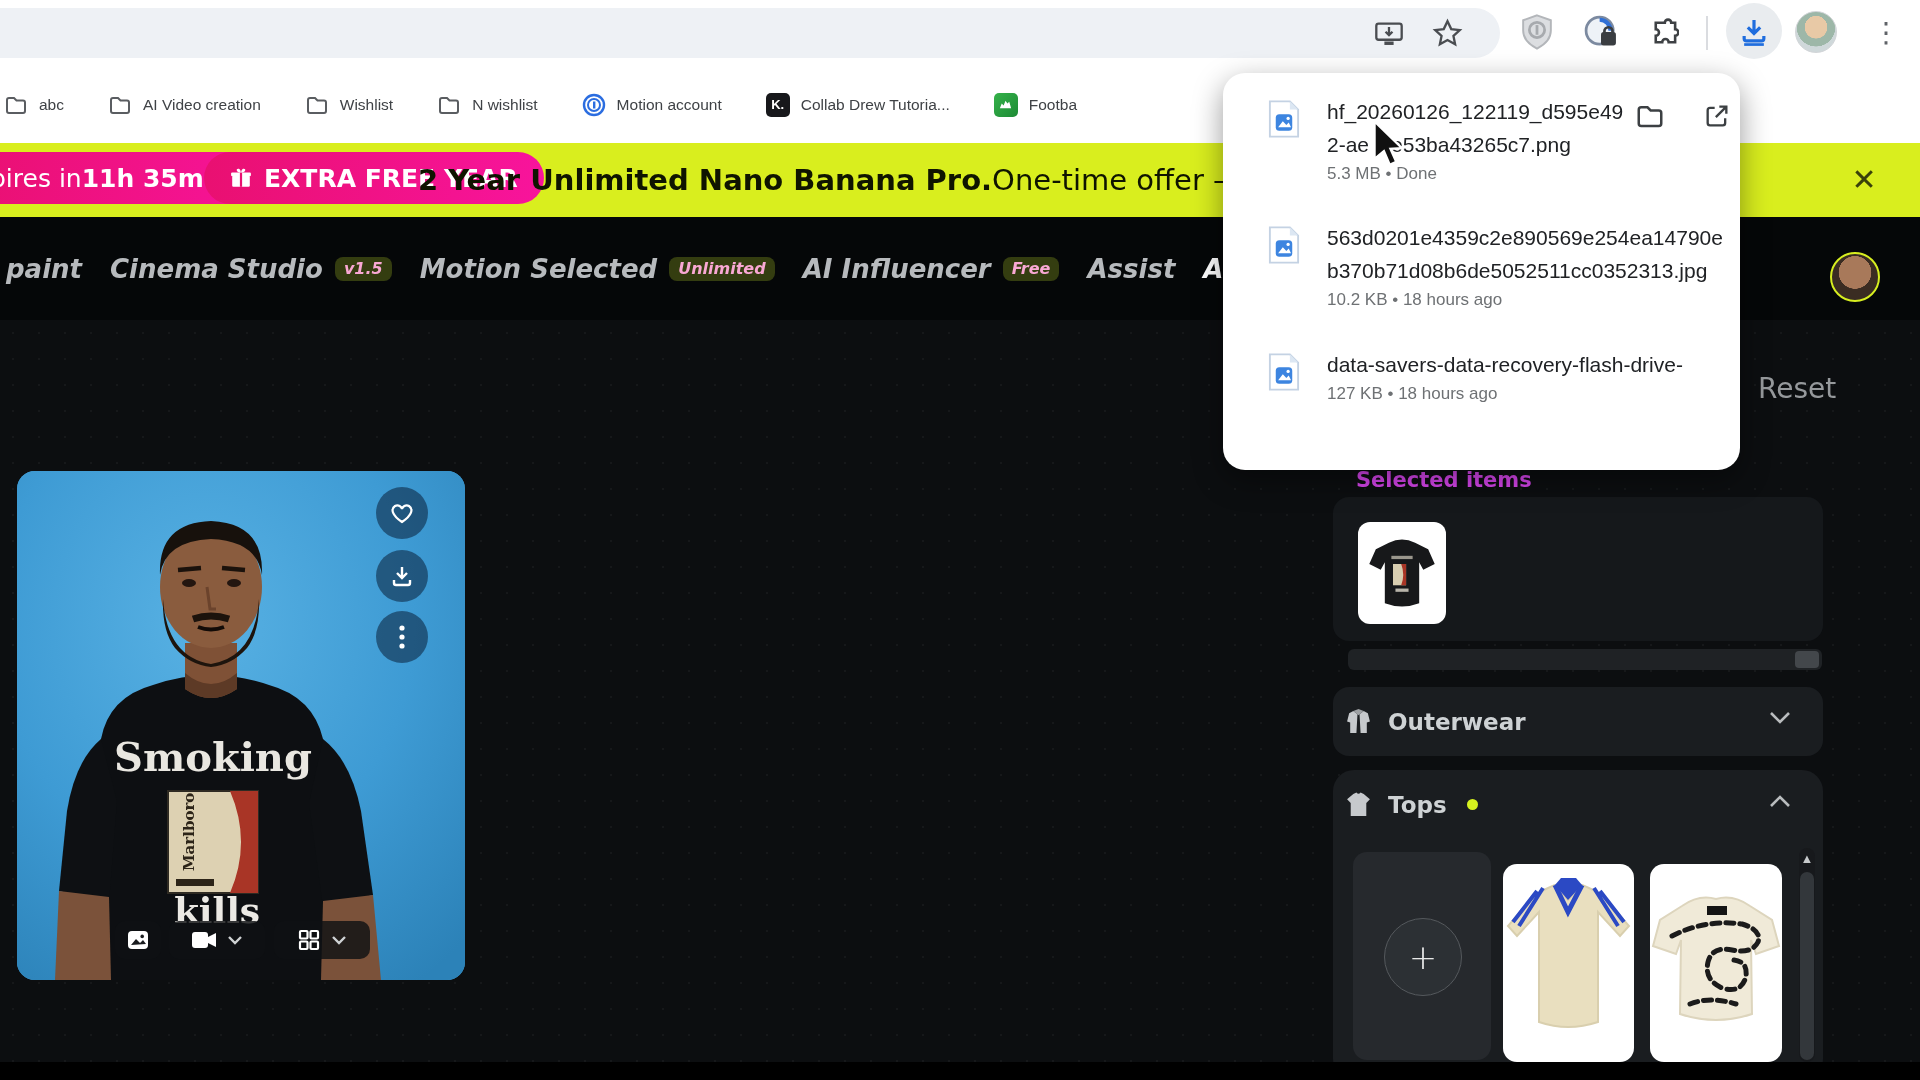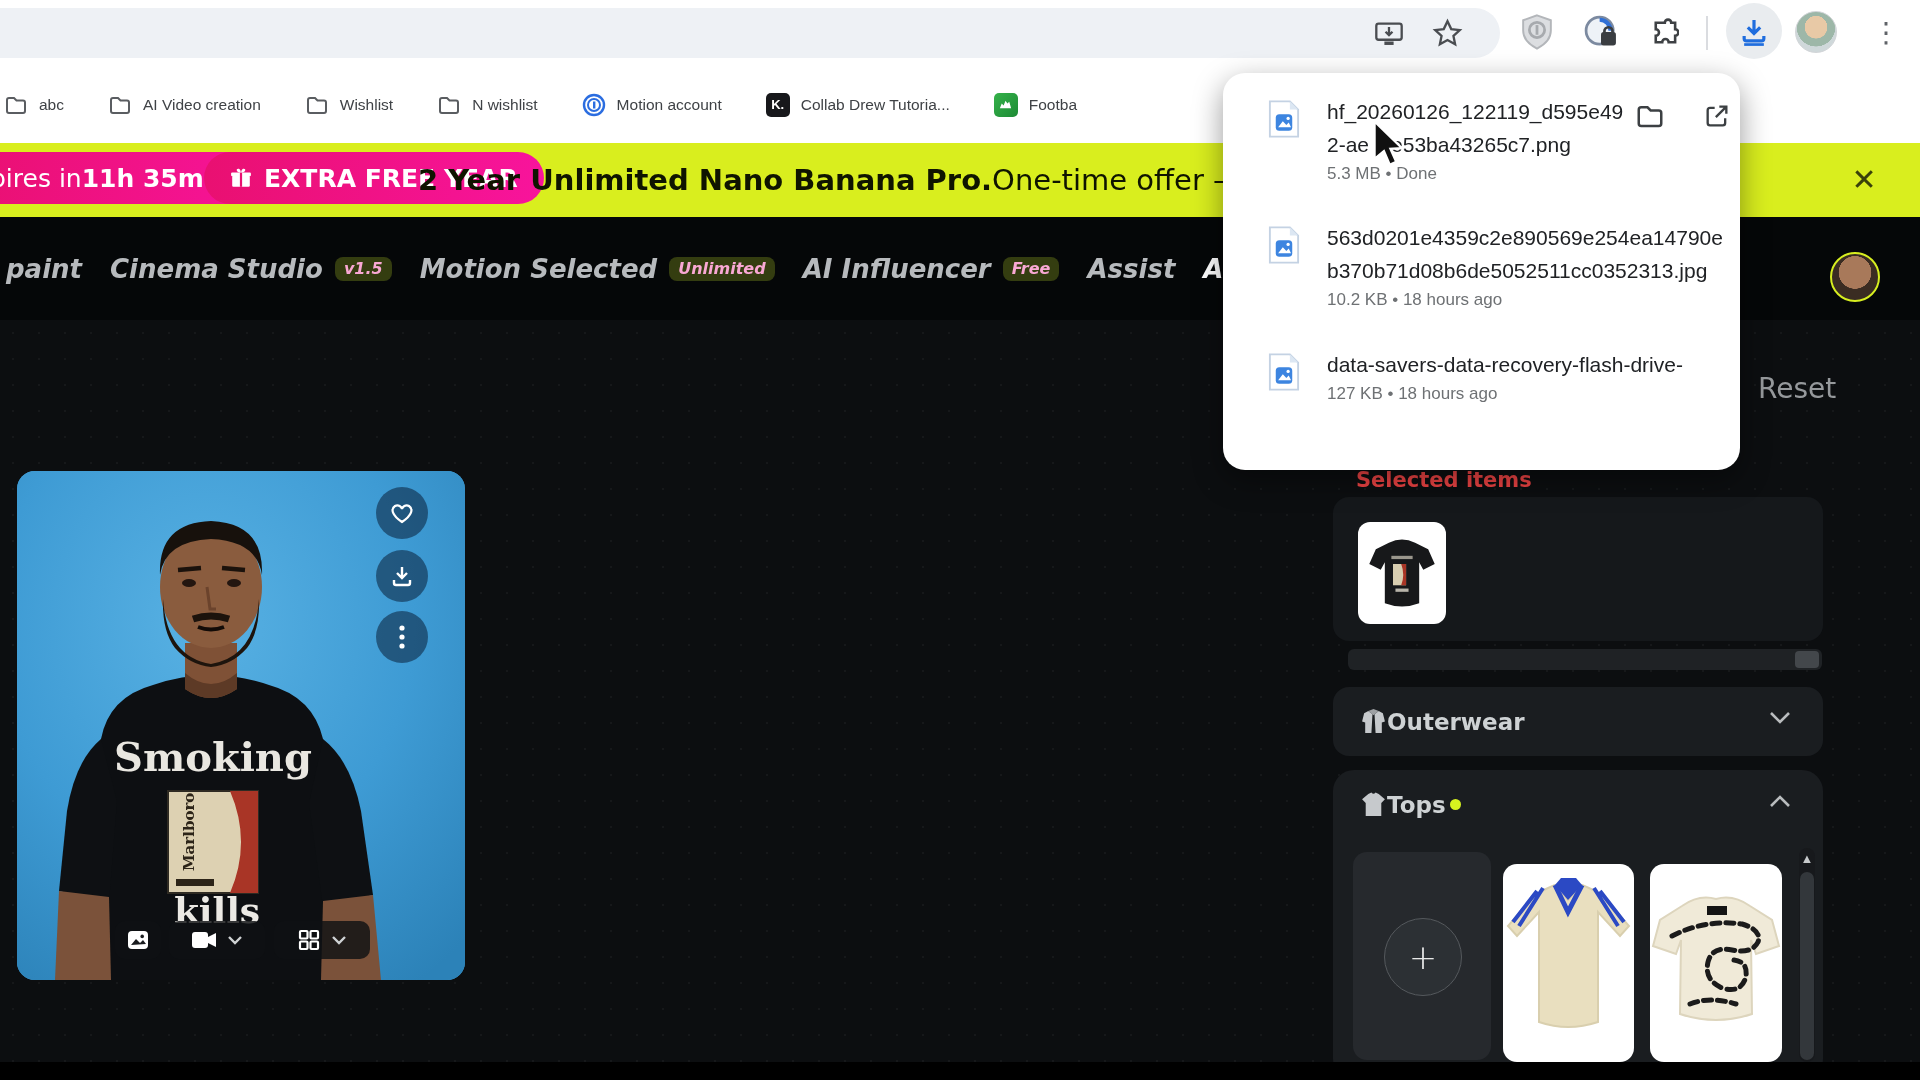--- a/index.html
+++ b/index.html
@@ -58,28 +58,28 @@
   .popup{position:absolute;left:1223px;top:73px;width:517px;height:397px;background:#fff;border-radius:22px;
          box-shadow:0 10px 30px rgba(0,0,0,0.4);z-index:40;}
   .dlrow{position:absolute;left:0;width:517px;}
   .dlico{position:absolute;left:44px;top:4px;}
   .dltext{position:absolute;left:104px;top:0;width:400px;color:#202225;font-size:21px;line-height:33px;}
   .dlmeta{color:#6e7174;font-size:17px;line-height:26px;}
   .dlact{position:absolute;top:4px;width:34px;height:34px;display:flex;align-items:center;justify-content:center;color:#3c4043;}
 
   
   .reset{position:absolute;left:1758px;top:372px;font-size:28px;color:#96999c;font-family:"DejaVu Sans",sans-serif;}
-  .seltitle{position:absolute;left:1356px;top:468px;font-size:21px;font-weight:700;color:#ef4444;font-family:"DejaVu Sans",sans-serif;}
+  .seltitle{position:absolute;left:1356px;top:468px;font-size:21px;font-weight:700;color:#d946ef;font-family:"DejaVu Sans",sans-serif;}
   .selpanel{position:absolute;left:1333px;top:497px;width:490px;height:144px;background:#15181b;border-radius:16px;}
   .selthumb{position:absolute;left:25px;top:25px;width:88px;height:102px;background:#fff;border-radius:12px;
             display:flex;align-items:center;justify-content:center;}
   .peekbar{position:absolute;left:1348px;top:649px;width:474px;height:21px;background:#1f2225;border-radius:6px;}
   .peekpiece{position:absolute;left:447px;top:2px;width:24px;height:17px;background:#43474b;border-radius:4px;}
   .section{position:absolute;left:1333px;width:490px;background:#1a1d20;border-radius:16px;font-family:"DejaVu Sans",sans-serif;}
-  .sechead{position:absolute;left:0;top:0;width:100%;height:69px;display:flex;align-items:center;padding-left:27px;box-sizing:border-box;}
+  .sechead{position:absolute;left:0;top:0;width:100%;height:69px;display:flex;align-items:center;padding-left:12px;box-sizing:border-box;gap:16px;}
   .seclabel{font-size:23px;font-weight:600;color:#ced2d4;}
   .secdot{width:11px;height:11px;border-radius:50%;background:#d6f21f;margin-left:4px;}
   .secchev{position:absolute;right:32px;top:24px;color:#b9bcbe;}
   .thumbcard{position:absolute;background:#fff;border-radius:14px;overflow:hidden;}
   .addtile{position:absolute;left:20px;top:82px;width:138px;height:208px;background:#26292d;border-radius:14px;}
   .addcircle{position:absolute;left:31px;top:66px;width:76px;height:76px;border-radius:50%;background:#2c3034;
              border:1.5px solid #55595d;display:flex;align-items:center;justify-content:center;
              color:#e8e8e8;font-size:34px;font-weight:300;}
   .scrolltrack{position:absolute;left:1799px;top:848px;width:16px;height:214px;background:#17191c;border-radius:8px;}
   .scrollarrow{position:absolute;left:1799px;top:849px;width:16px;text-align:center;font-size:13px;color:#c6c9cb;line-height:20px;}

